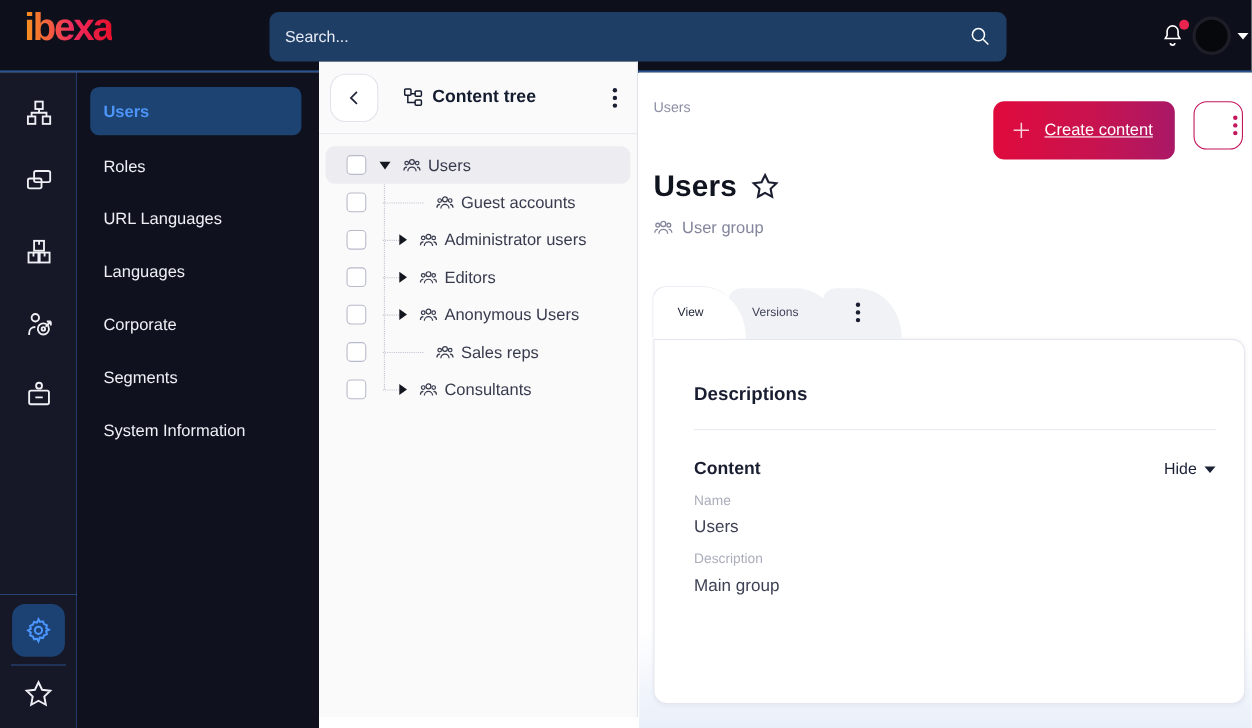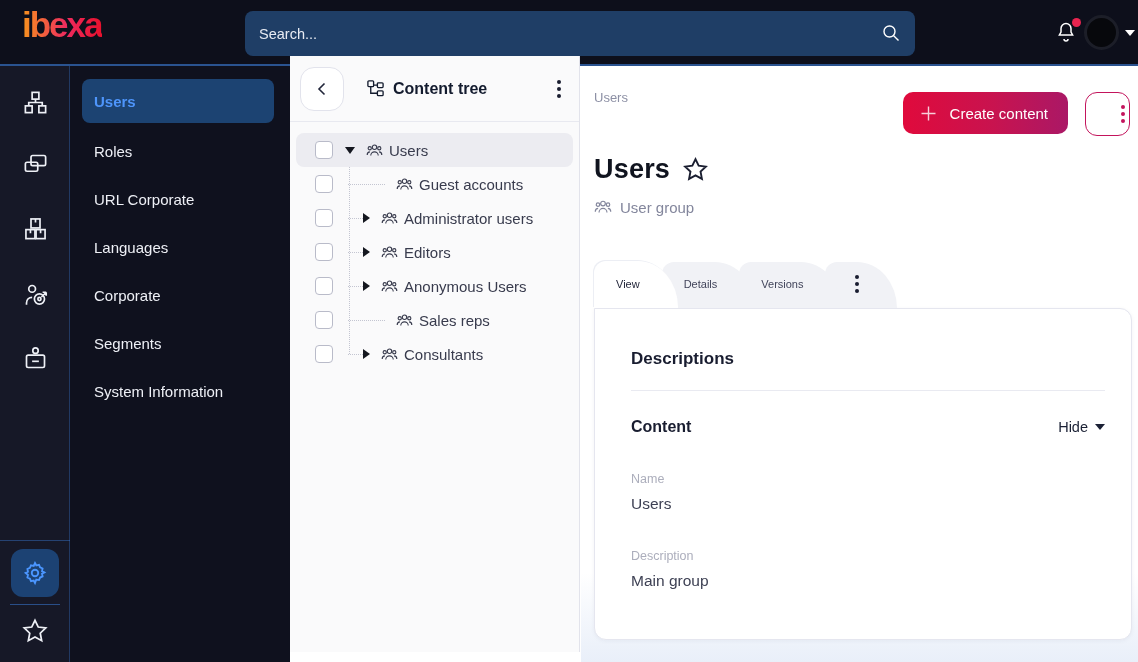--- a/index.html
+++ b/index.html
@@ -125,24 +125,24 @@
   .g-icon { color:#383b4d; margin-left:11px; flex:0 0 auto; }
   .trow .lbl { margin-left:6px; font-size:15px; white-space:nowrap; }
 
   
   .main {
     position:absolute; left:581px; top:66px; width:557px; height:596px;
     background:linear-gradient(180deg,#ffffff 0%,#ffffff 85%,#e9eff9 100%);
   }
   .breadcrumb { position:absolute; left:13px; top:24px; font-size:13px; color:#8d90a5; }
   .create-btn {
-    position:absolute; right:70px; top:26px; height:42px; padding:0 20px 0 16px;
+    position:absolute; right:70px; top:26px; height:53px; padding:0 20px 0 16px;
     display:flex; align-items:center; gap:12px; border:none; border-radius:10px;
     background:linear-gradient(90deg,#e00a3c 0%,#c8134f 55%,#aa1866 100%);
-    color:#fff; font-size:15px; cursor:pointer; font-family:"Liberation Sans",sans-serif;
+    color:#fff; font-size:15px; cursor:pointer; font-family:"Liberation Sans",sans-serif;text-decoration:underline;
   }
   .more-btn {
     position:absolute; right:8px; top:26px; width:45px; height:44px;
     background:#fff; border:1px solid #c3145c; border-radius:12px;
     display:flex; align-items:center; justify-content:center; cursor:pointer;
   }
   .more-btn .kebab-v i { background:#c3145c; }
   .page-title-row { position:absolute; left:13px; top:88px; display:flex; align-items:center; gap:12px; }
   .page-title { font-size:27px; font-weight:700; color:#10141f; letter-spacing:.2px; }
   .bookmark-star { color:#1a1e30; cursor:pointer; }
@@ -165,21 +165,21 @@
 
   .card {
     position:absolute; left:13px; top:242px; width:538px; height:332px;
     background:#fff; border:1px solid #e5e6ef; border-radius:0 12px 12px 12px;
     box-shadow:0 1px 4px rgba(25,35,70,.05); padding:40px 26px 0 36px; z-index:0;
   }
   .card h2 { font-size:17px; font-weight:700; color:#191d30; }
   .card hr { border:none; border-top:1px solid #e9eaf1; margin:21px 0 0 0; }
   .section-head { display:flex; align-items:center; justify-content:space-between; margin-top:27px; }
   .section-head h3 { font-size:16px; font-weight:700; color:#191d30; }
-  .field { margin-top:36px; }
+  .field { margin-top:12px; }
   .field-label { font-size:12.5px; color:#acaebc; }
   .field-value { font-size:15.5px; color:#3e4154; margin-top:9px; }
 </style>
 </head>
 <body>
 
 <div class="topbar">
   <div class="logo">ibexa</div>
   <div class="searchbox">
     <input type="text" placeholder="Search..." style="">
@@ -251,21 +251,21 @@
   <span class="rail-icon" style="top:551px">
     <svg width="28" height="28" viewBox="0 0 24 24" fill="none" stroke="currentColor" stroke-width="1.5">
       <polygon points="12,2.8 14.8,8.6 21.2,9.4 16.5,13.9 17.7,20.3 12,17.2 6.3,20.3 7.5,13.9 2.8,9.4 9.2,8.6"></polygon>
     </svg>
   </span>
 </div>
 
 <nav class="sidenav">
   <div class="nav-item active">Users</div>
   <div class="nav-item">Roles</div>
-  <div class="nav-item">URL Corporate</div>
+  <div class="nav-item">URL Languages</div>
   <div class="nav-item">Languages</div>
   <div class="nav-item">Corporate</div>
   <div class="nav-item">Segments</div>
   <div class="nav-item">System Information</div>
 </nav>
 
 <aside class="treepanel">
   <div class="tree-header">
     <div class="back-btn">
       <svg width="18" height="18" viewBox="0 0 18 18" fill="none" stroke="currentColor" stroke-width="1.6">
@@ -448,23 +448,20 @@
           <path d="M18.6 15.2c0-2-1.4-3.5-3.2-3.6"></path>
       </svg>
     </span>
     <span>User group</span>
   </div>
 
   <div class="tabs-row">
     <div class="tab active z4">
       <span>View</span>
     </div>
-    <div class="tab z3">
-      <span>Details</span>
-    </div>
     <div class="tab z2">
       <span>Versions</span>
     </div>
     <div class="tab tab-more z1">
       <div class="kebab-v">
           <i></i>
           <i></i>
           <i></i>
         </div>
     </div>

